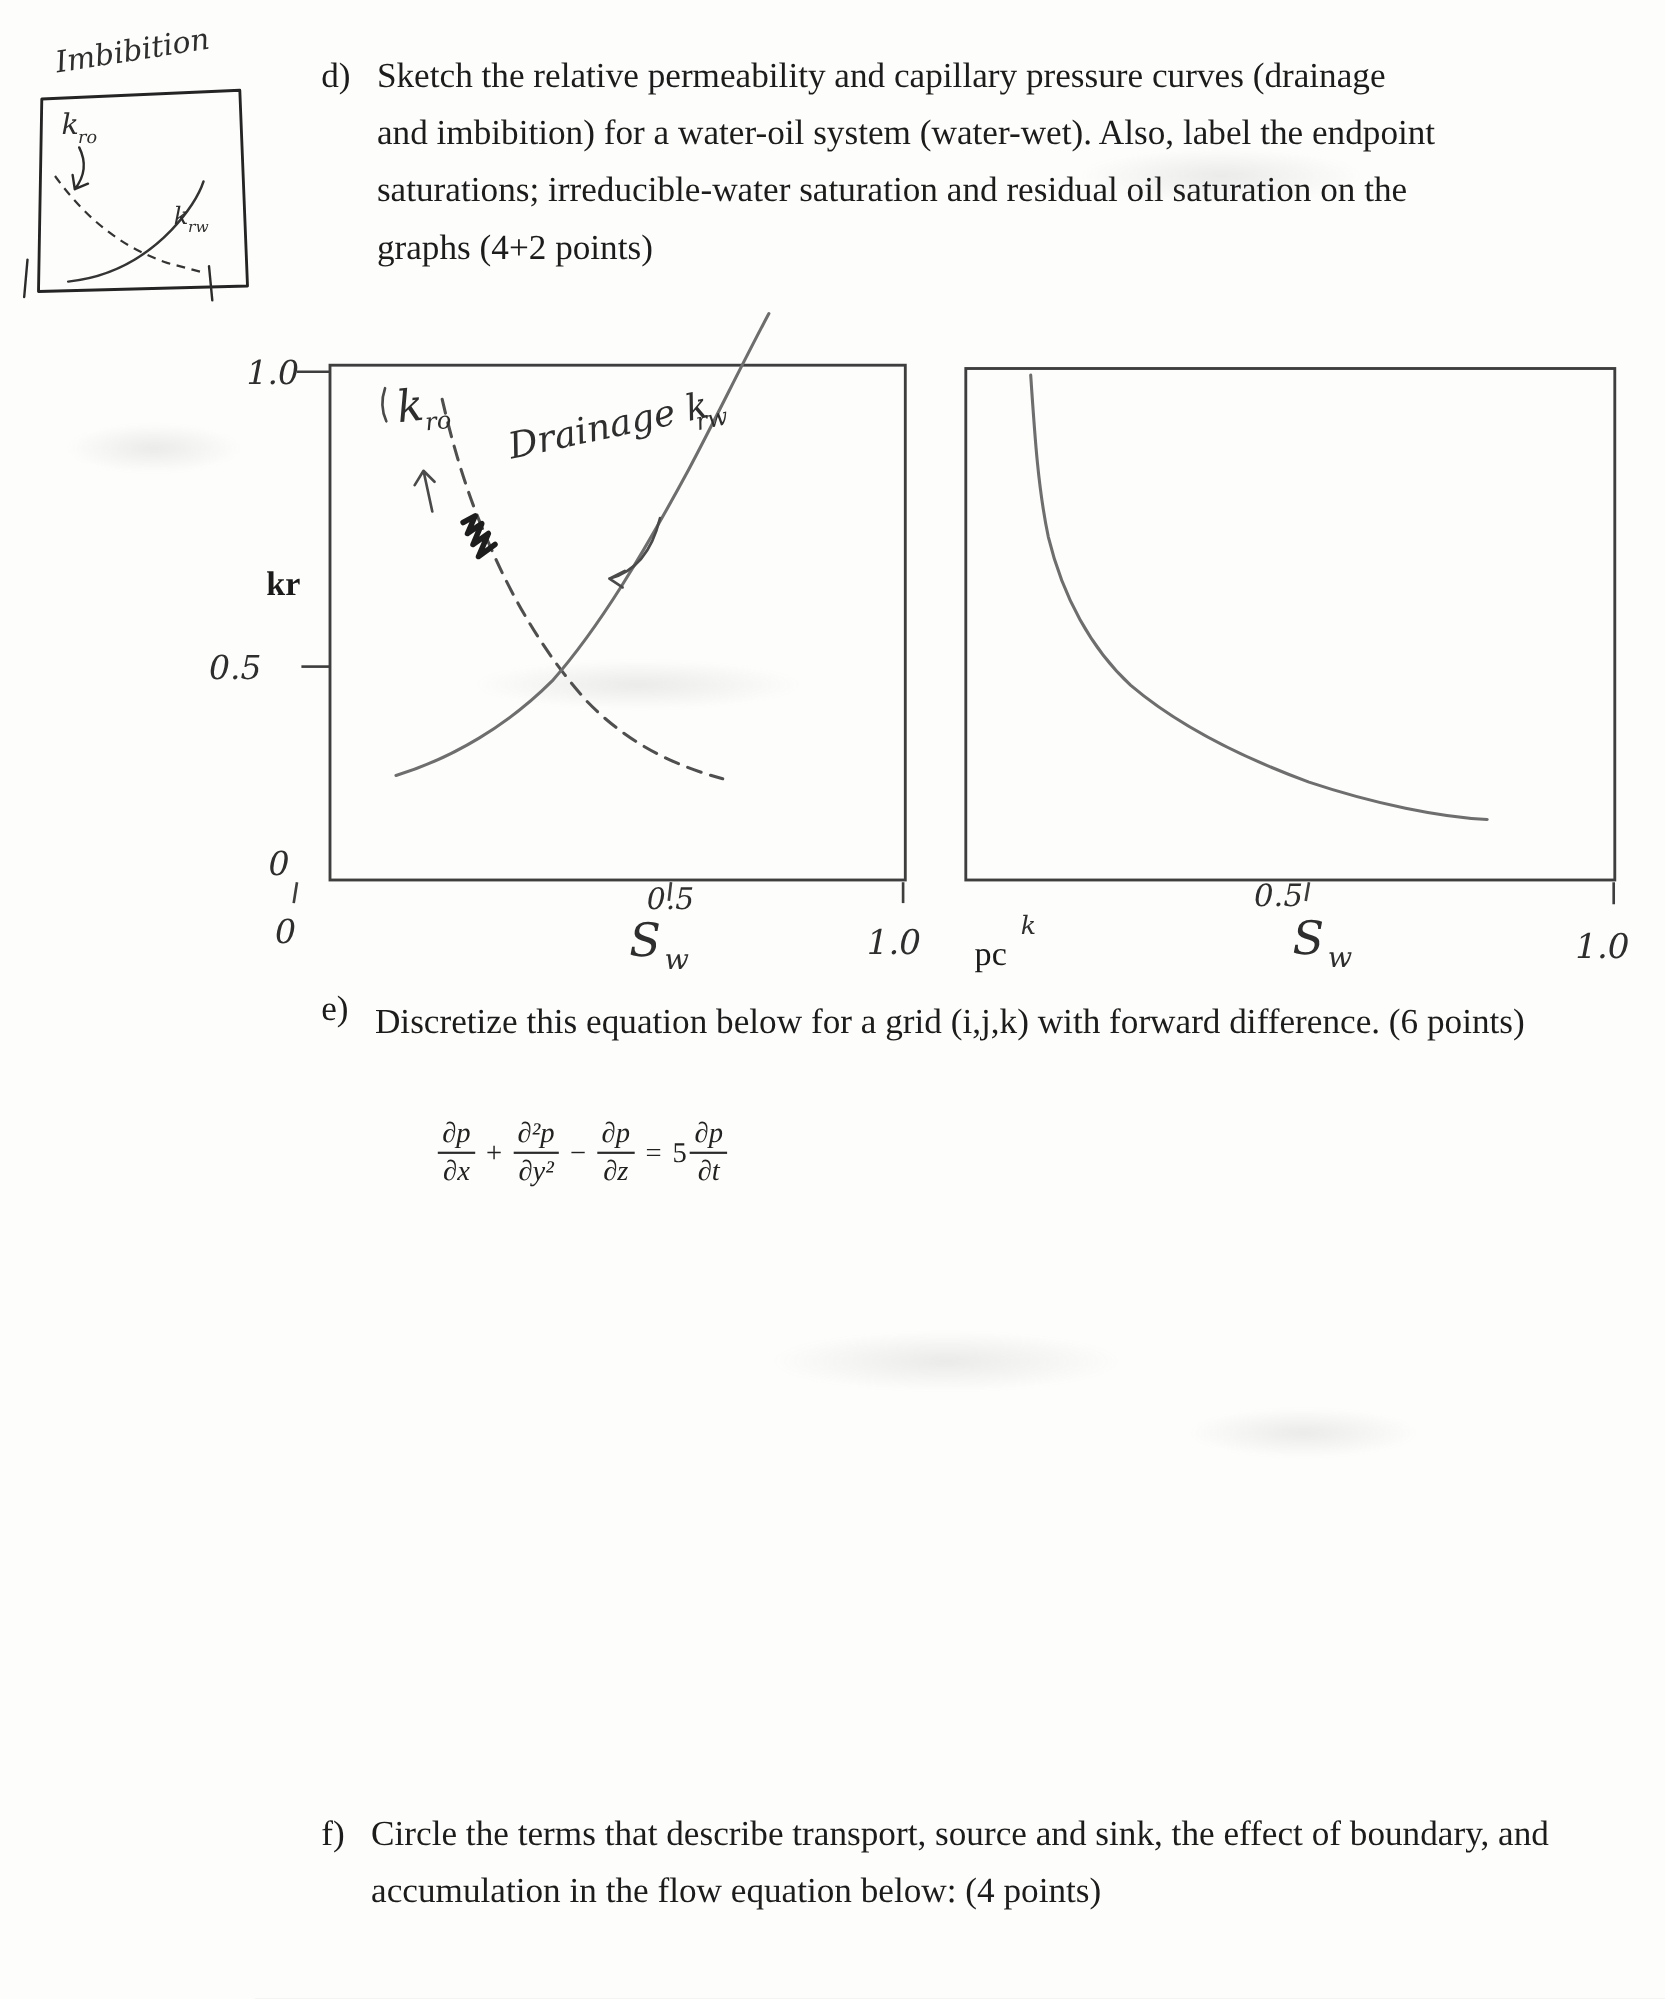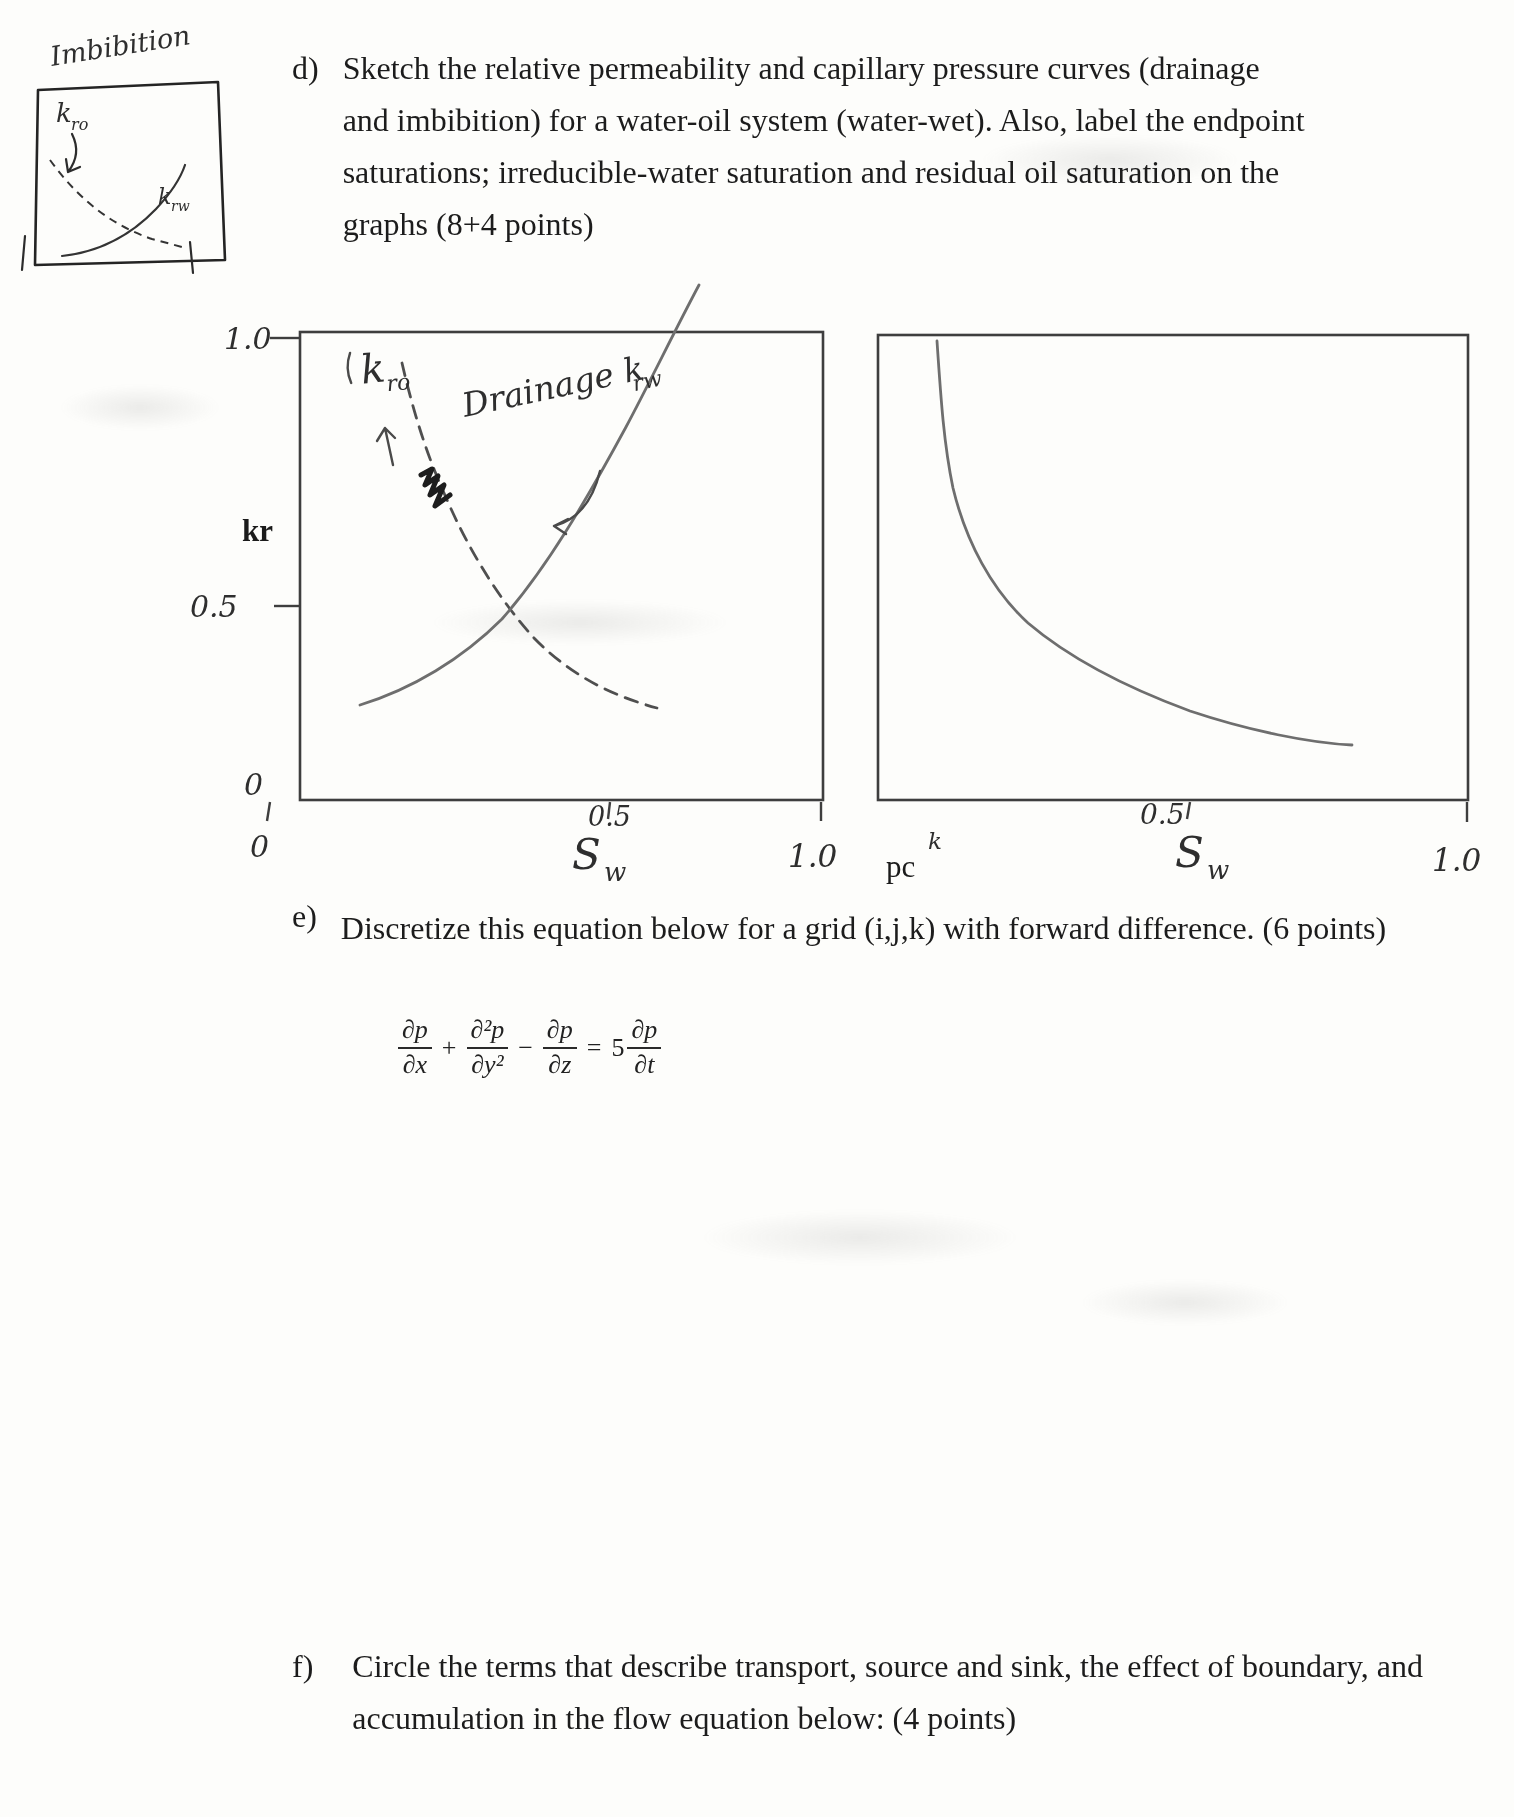--- a/index.html
+++ b/index.html
@@ -10,21 +10,21 @@
     font-family:"Liberation Serif", serif; color:#1c1c1c;
   }
   
   .q { position:absolute; display:flex; font-size:32px; line-height:52px; }
   .q-letter { flex:0 0 auto; margin-right:24px; }
   .q-d { left:292px; top:42px; }
   .q-d .q-text { width:965px; }
   .q-e { left:292px; top:890px; }
   .q-e .q-text { width:1160px;margin-top:12px; }
   .q-f { left:292px; top:1640px; }
-  .q-f .q-text { width:1095px;margin-left:15px; }
+  .q-f .q-text { width:1095px; }
 
   
   .equation { position:absolute; left:398px; top:1015px; display:flex; align-items:center; font-size:26px; color:#222; }
   .frac { display:inline-flex; flex-direction:column; align-items:center; line-height:1.18; font-style:italic; }
   .frac .num { border-bottom:2px solid #2a2a2a; padding:0 4px 1px 4px; }
   .frac .den { padding-top:1px; }
   .op { margin:0 10px; font-style:normal; }
   .coef { margin-right:3px; font-style:normal; }
 
   
@@ -68,21 +68,21 @@
     <path class="dashed2" d="M 40 142 C 66 178, 98 206, 142 221 L 172 229"></path>
     <path class="curve2" d="M 52 238 C 90 234, 122 216, 146 191 C 160 176, 170 162, 175 147"></path>
     <text class="hw" x="148" y="186" font-size="22">k</text>
     <text class="hw" x="161" y="193" font-size="14">rw</text>
     <path class="ann2" d="M 15 218 L 12 252"></path>
     <path class="ann2" d="M 180 224 L 183 255"></path>
   </svg>
 
   <div class="q q-d">
     <span class="q-letter">d)</span>
-    <p class="q-text">Sketch the relative permeability and capillary pressure curves (drainage and imbibition) for a water-oil system (water-wet). Also, label the endpoint saturations; irreducible-water saturation and residual oil saturation on the graphs (8+4 points)</p>
+    <p class="q-text">Sketch the relative permeability and capillary pressure curves (drainage and imbibition) for a water-oil system (water-wet). Also, label the endpoint saturations; irreducible-water saturation and residual oil saturation on the graphs (4+2 points)</p>
   </div>
 
   <svg class="graphs-svg" width="1334" height="625" viewBox="0 0 1334 625">
 
     <g>
       <rect class="box" x="120" y="57" width="523" height="468"></rect>
 
       <line class="axisline" x1="90" y1="63" x2="120" y2="63"></line>
       <text class="hw" x="44" y="74" font-size="30">1.0</text>
       <text class="typed" x="62" y="266" font-size="31" font-weight="bold">kr</text>

